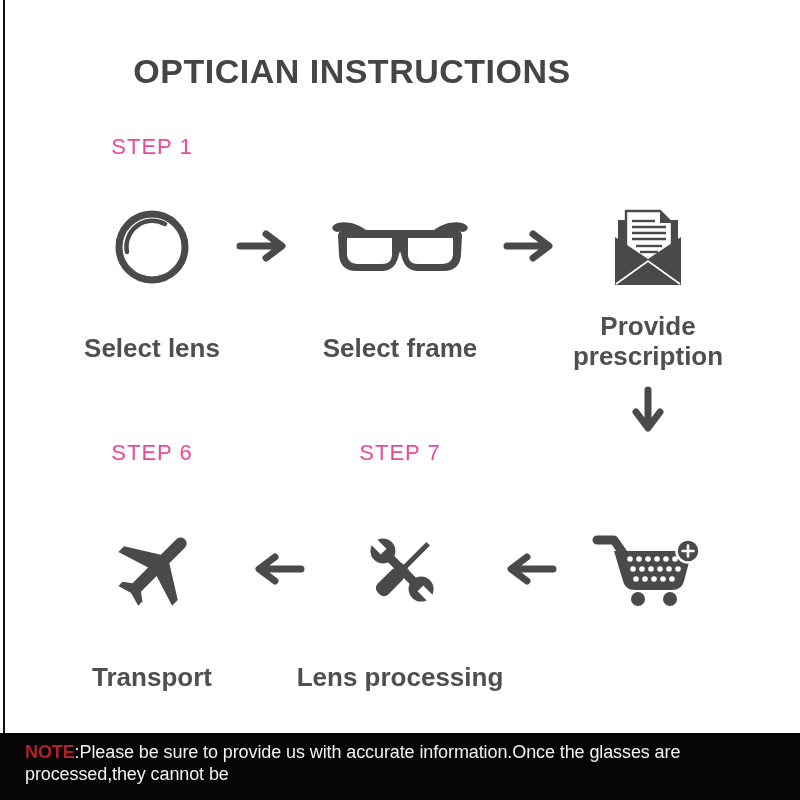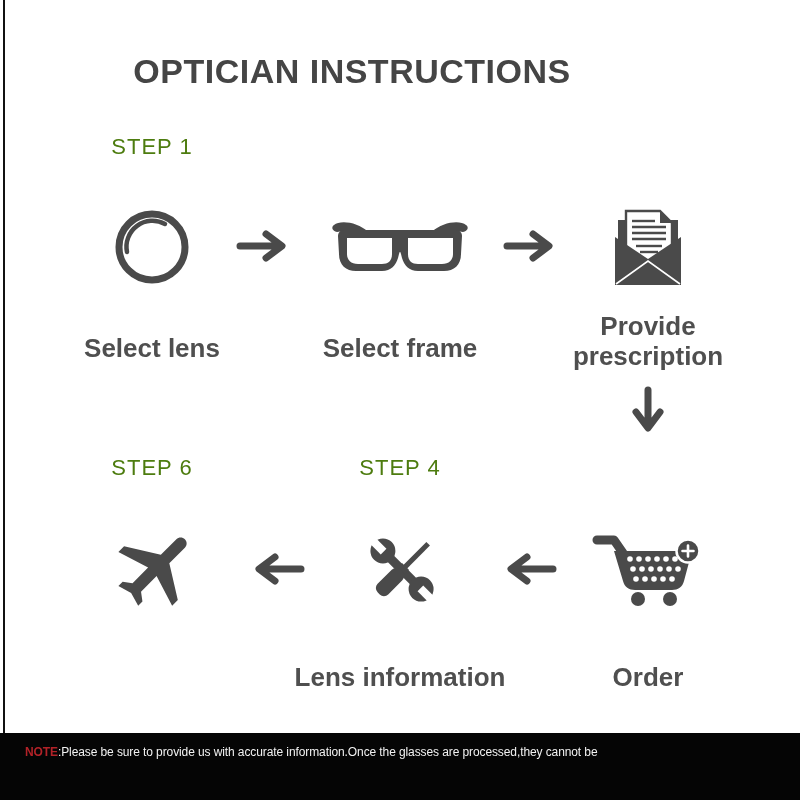--- a/index.html
+++ b/index.html
@@ -2,29 +2,29 @@
 <html><head>
 <meta charset="utf-8">
 <style>
   html,body{margin:0;padding:0;background:#fff;}
   .stage{position:relative;width:800px;height:800px;background:#fff;overflow:hidden;
          font-family:"Liberation Sans", sans-serif;}
   .edge-line{position:absolute;left:3px;top:0;width:2px;height:800px;background:#111;}
   .title{position:absolute;top:52px;left:0;width:704px;text-align:center;
          font-size:34px;font-weight:bold;color:#454545;letter-spacing:.5px;}
   .step-label{position:absolute;width:220px;text-align:center;font-size:22px;
-              color:#4d7c0f;letter-spacing:1px;}
+              color:#ec4899;letter-spacing:1px;}
   .caption{position:absolute;width:220px;text-align:center;font-size:26px;
            font-weight:bold;color:#4f4f4f;line-height:30px;}
   .icon{position:absolute;}
-  .r1{top:134px;} .r2{top:455px;}
+  .r1{top:134px;} .r2{top:440px;}
   .c1{left:42px;} .c2{left:290px;} .c3{left:538px;}
   .cap1{top:333px;} .cap1b{top:311px;} .cap2{top:662px;}
   .note{position:absolute;left:0;top:733px;width:800px;height:67px;background:#050505;}
-  .note p{margin:0;padding:9px 18px 0 25px;font-size:12px;line-height:21.5px;
+  .note p{margin:0;padding:9px 18px 0 25px;font-size:18px;line-height:21.5px;
           color:#f2f2f2;letter-spacing:-0.1px;}
   .note .red{color:#b22228;font-weight:bold;}
 </style>
 </head>
 <body>
 
 <div class="stage">
 
   <div class="edge-line"></div>
 
@@ -82,21 +82,21 @@
   <div class="caption cap1 c1">Select lens</div>
   <div class="caption cap1b c3">Provide prescription</div>
 
   <div class="icon" style="left:629px;top:386px;">
     <svg width="38" height="54" viewBox="0 0 38 54">
       <path d="M19,4 V38 M7,26 L19,42 L31,26" fill="none" stroke="#4a4a4a" stroke-width="7" stroke-linecap="round" stroke-linejoin="round"></path>
     </svg>
   </div>
 
   <div class="step-label r2 c1">STEP 6</div>
-  <div class="step-label r2 c2">STEP 4</div>
+  <div class="step-label r2 c2">STEP 7</div>
 
   <div class="icon" style="left:110px;top:521px;">
     <svg width="96" height="96" viewBox="0 0 24 24">
       <g transform="rotate(45 12 12)">
         <path fill="#4a4a4a" d="M21,16 v-2 L13,9 V3.5 C13,2.67 12.33,2 11.5,2 S10,2.67 10,3.5 V9 l-8,5 v2 l8,-2.5 V19 l-2,1.5 V22 l3.5,-1 l3.5,1 v-1.5 L13,19 v-5.5 L21,16 Z"></path>
       </g>
     </svg>
   </div>
 
   <div class="icon" style="left:359px;top:527px;">
@@ -151,20 +151,20 @@
     <svg width="56" height="36" viewBox="0 0 56 36">
       <path d="M52,18 H14 M26,6 L10,18 L26,30" fill="none" stroke="#4a4a4a" stroke-width="7" stroke-linecap="round" stroke-linejoin="round"></path>
     </svg>
   </div>
   <div class="icon" style="left:249px;top:551px;">
     <svg width="56" height="36" viewBox="0 0 56 36">
       <path d="M52,18 H14 M26,6 L10,18 L26,30" fill="none" stroke="#4a4a4a" stroke-width="7" stroke-linecap="round" stroke-linejoin="round"></path>
     </svg>
   </div>
 
-  <div class="caption cap2 c2">Lens information</div>
-  <div class="caption cap2 c3">Order</div>
+  <div class="caption cap2 c1">Transport</div>
+  <div class="caption cap2 c2">Lens processing</div>
 
   <div class="note">
     <p><span class="red">NOTE</span><span>:Please be sure to provide us with accurate information.Once the glasses are processed,they cannot be</span><br></p>
   </div>
 
 </div>
 
 </body></html>

